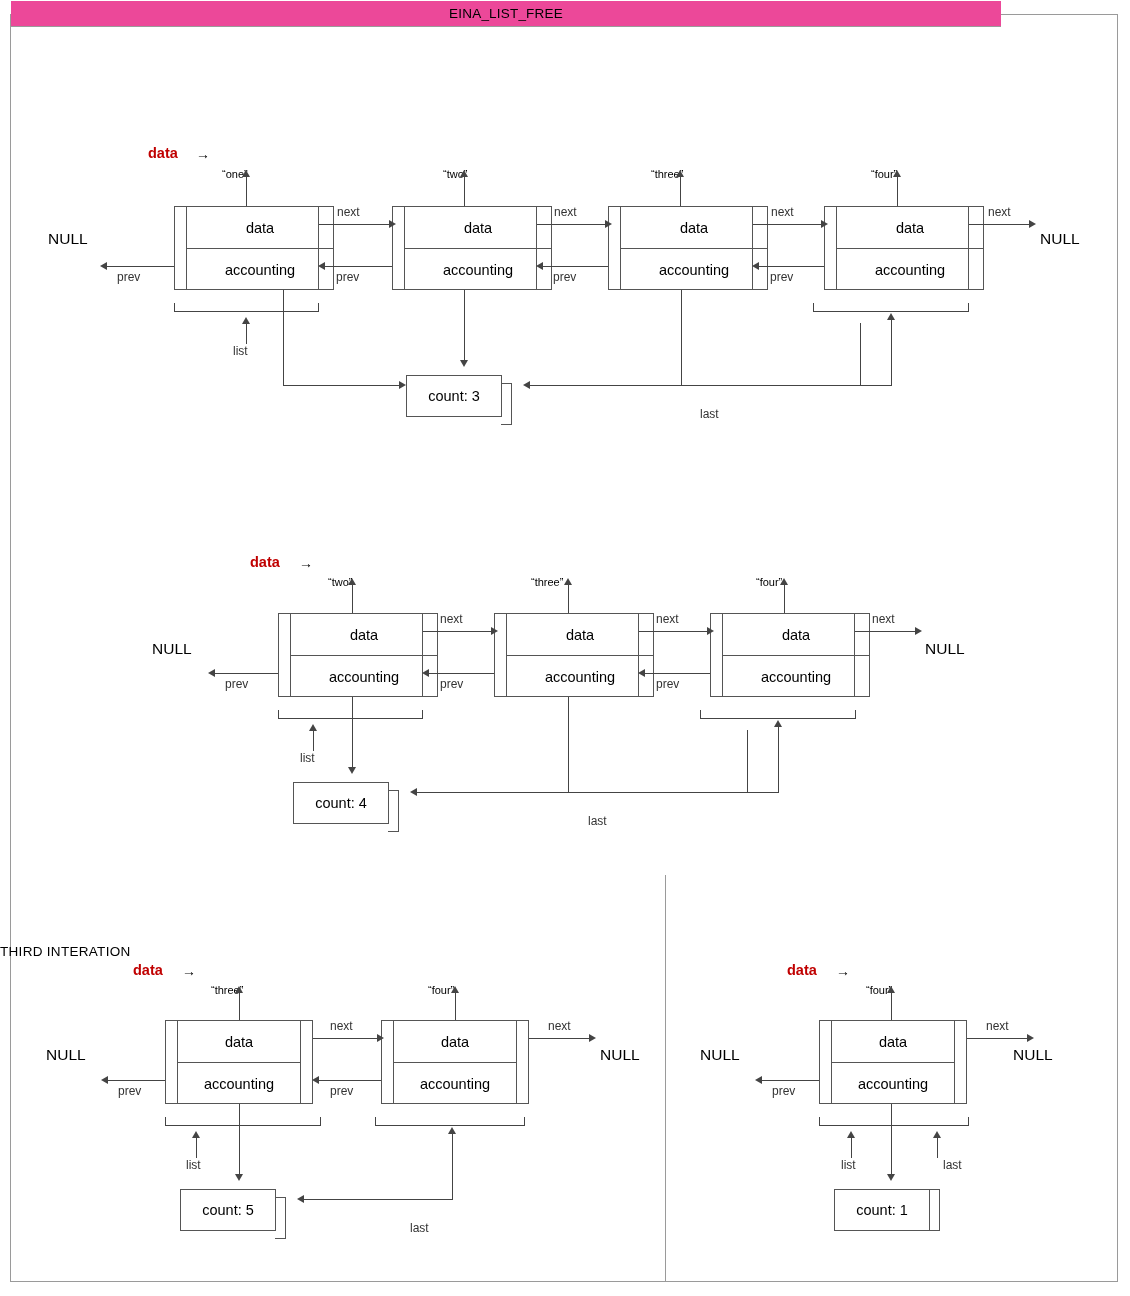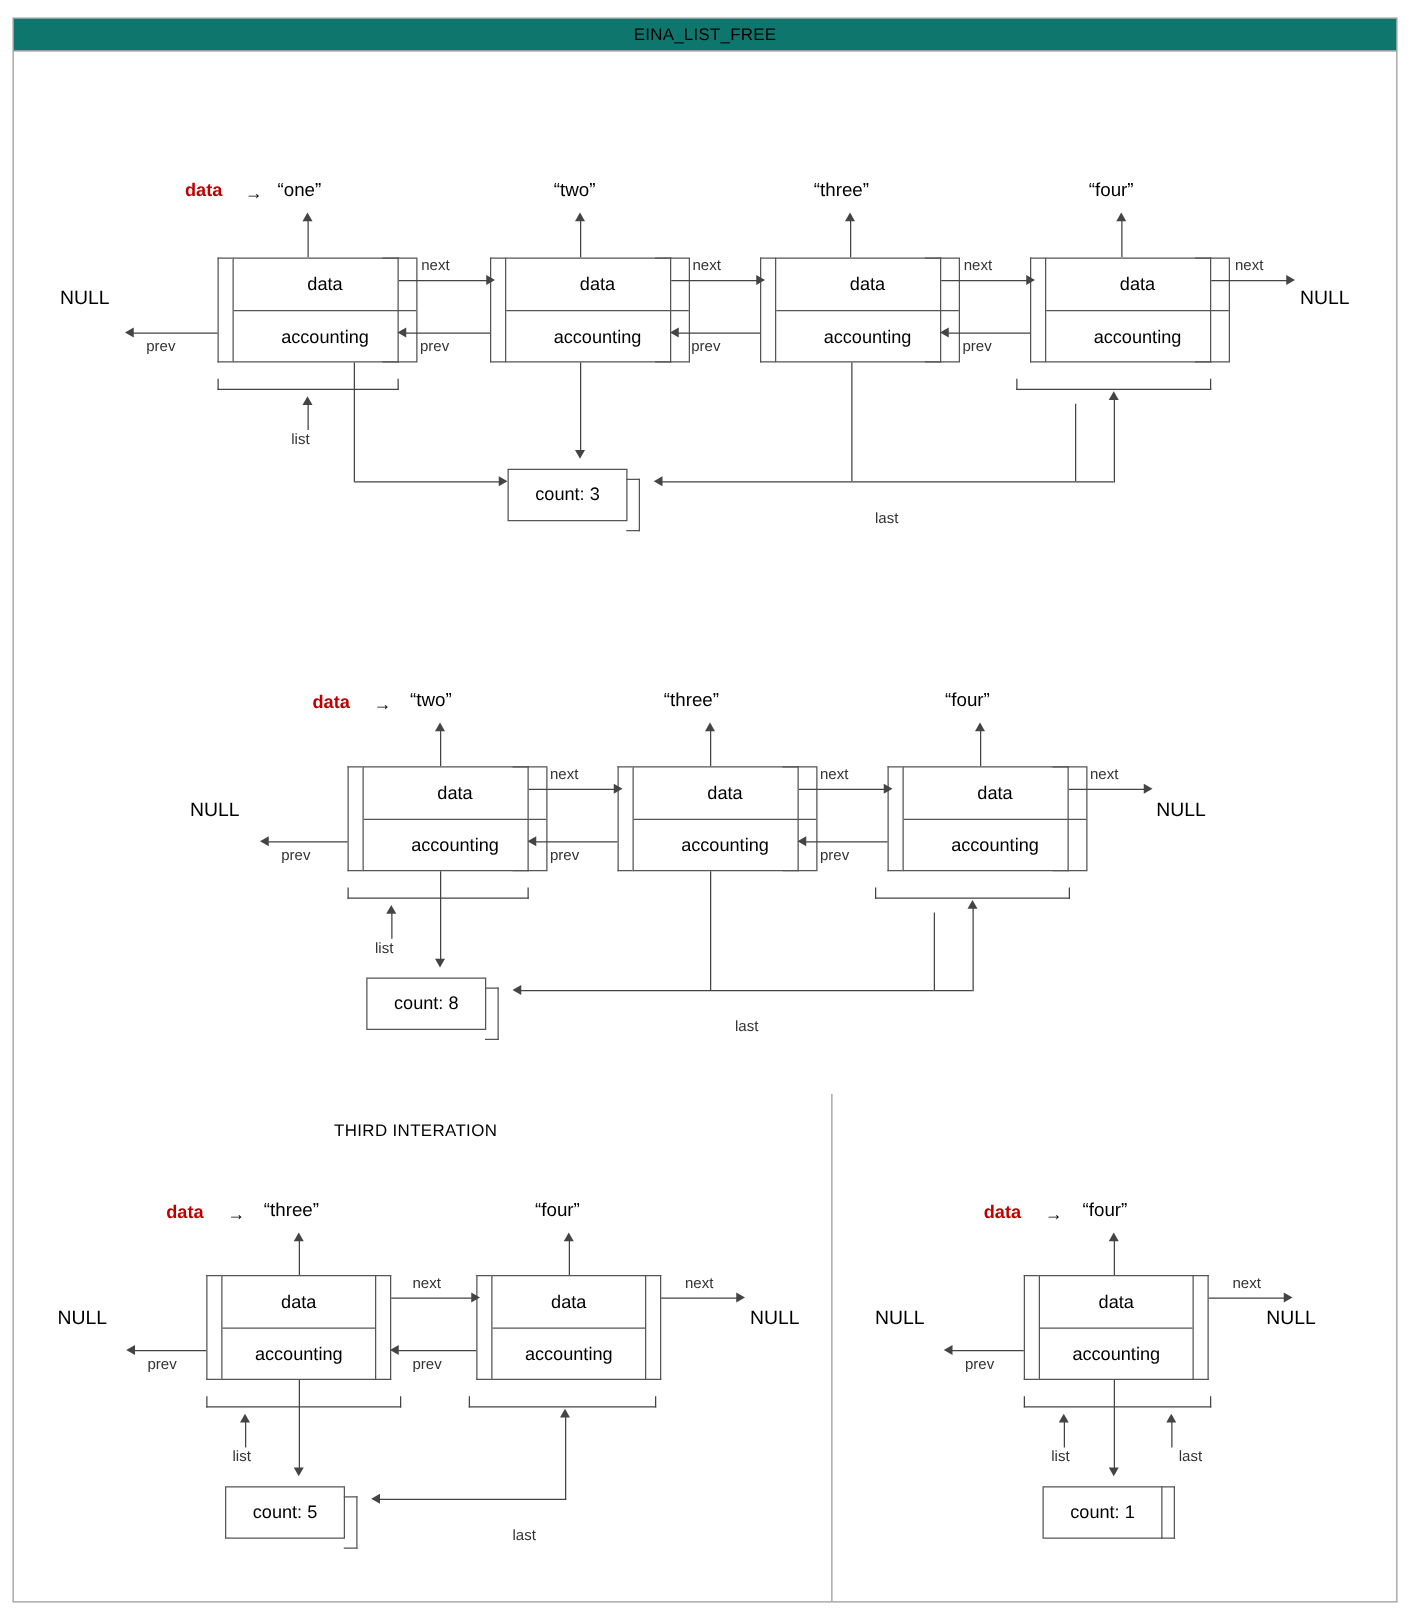--- a/index.html
+++ b/index.html
@@ -23,24 +23,24 @@
     left: 10px;
     top: 14px;
     width: 1108px;
     height: 1268px;
     border: 1px solid #9a9a9a;
     box-sizing: border-box;
   }
   .titlebar {
     position: absolute;
     left: 11px;
-    top: 15px;
-    width: 1106px;
+    top: 1px;
+    width: 990px;
     height: 26px;
-    background: #0f766e;
+    background: #ec4899;
     border-bottom: 1px solid #9a9a9a;
     box-sizing: border-box;
     display: flex;
     align-items: center;
     justify-content: center;
     font-size: 13.5px;
     letter-spacing: 0.2px;
   }
   .section-title {
     position: absolute;
@@ -118,22 +118,23 @@
   .lbl.null {
     font-size: 15.5px;
     color: #000000;
   }
   .lbl.data-red {
     font-size: 14.5px;
     color: #c00000;
     font-weight: bold;
   }
   .lbl.quote {
-    font-size: 15px;
+    font-size: 11px;
     color: #000000;
+    margin-top: 24px;
   }
 
   
   .h-line {
     position: absolute;
     height: 0;
     border-top: 1px solid #444444;
   }
   .v-line {
     position: absolute;
@@ -357,35 +358,35 @@
   <div class="bracket" style="left:278px;top:710px;width:145px;"></div>
   <div class="bracket" style="left:700px;top:710px;width:156px;"></div>
 
   <div class="v-line" style="left:313px;top:729px;height:22px;"></div>
   <div class="arrow up" style="left:308.5px;top:724px;"></div>
   <div class="lbl" style="left:300px;top:751px;">list</div>
 
   <div class="v-line" style="left:352px;top:697px;height:72px;"></div>
   <div class="arrow down" style="left:347.5px;top:767px;"></div>
 
-  <div class="countbox" style="left:293px;top:782px;">count: 8</div>
+  <div class="countbox" style="left:293px;top:782px;">count: 4</div>
   <div class="countstub" style="left:388px;top:790px;"></div>
 
   <div class="h-line" style="left:414px;top:792px;width:333px;"></div>
   <div class="arrow left" style="left:410px;top:787.5px;"></div>
   <div class="v-line" style="left:568px;top:697px;height:95px;"></div>
   <div class="v-line" style="left:747px;top:730px;height:62px;"></div>
   <div class="v-line" style="left:778px;top:725px;height:68px;"></div>
   <div class="arrow up" style="left:773.5px;top:720px;"></div>
   <div class="h-line" style="left:747px;top:792px;width:31px;"></div>
   <div class="lbl" style="left:588px;top:814px;">last</div>
 
   <div class="divider-v" style="left:665px;top:875px;height:406px;"></div>
 
-  <div class="section-title" style="left:0;top:897px;width:665px;text-align:center;">THIRD INTERATION</div>
+  <div class="section-title" style="left:0;top:944px;width:665px;">THIRD INTERATION</div>
 
   <div class="lbl data-red" style="left:133px;top:962px;">data</div>
   <div class="lbl" style="left:182px;top:963px;font-size:14px;color:#000;">→</div>
   <div class="lbl quote" style="left:211px;top:960px;">“three”</div>
   <div class="lbl quote" style="left:428px;top:960px;">“four”</div>
 
   <div class="v-line" style="left:239px;top:988px;height:32px;"></div>
   <div class="arrow up" style="left:234.5px;top:986px;"></div>
   <div class="v-line" style="left:455px;top:988px;height:32px;"></div>
   <div class="arrow up" style="left:450.5px;top:986px;"></div>

